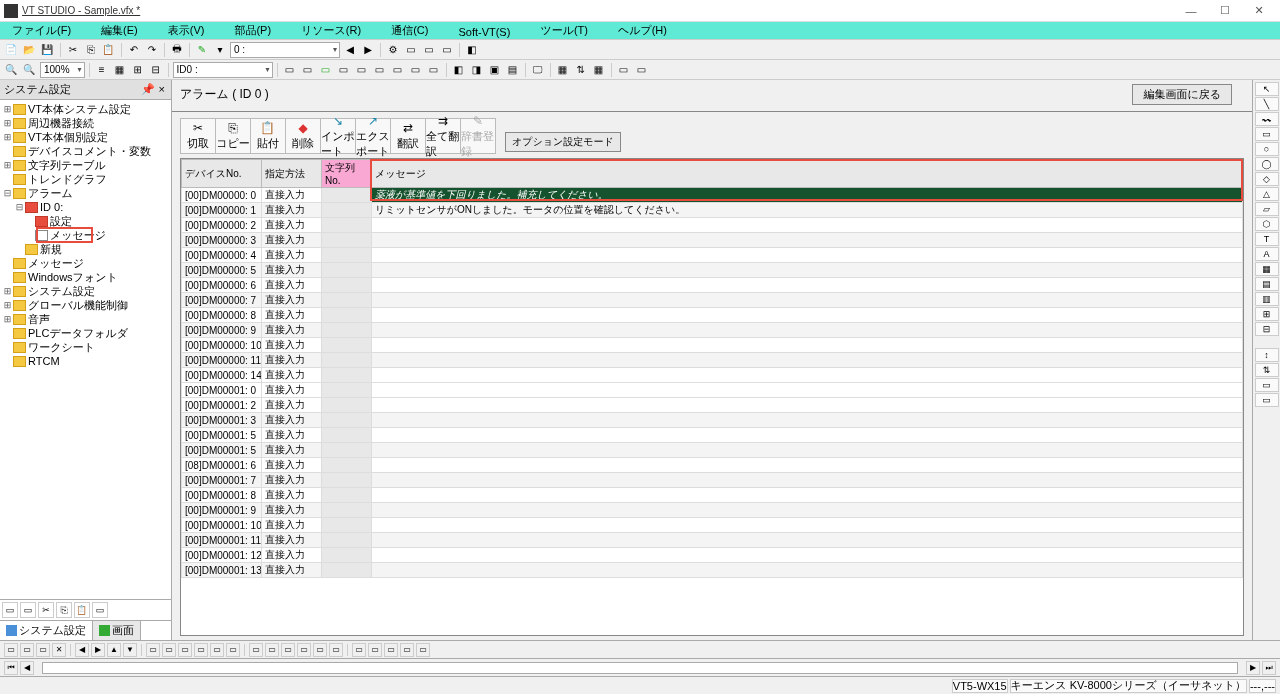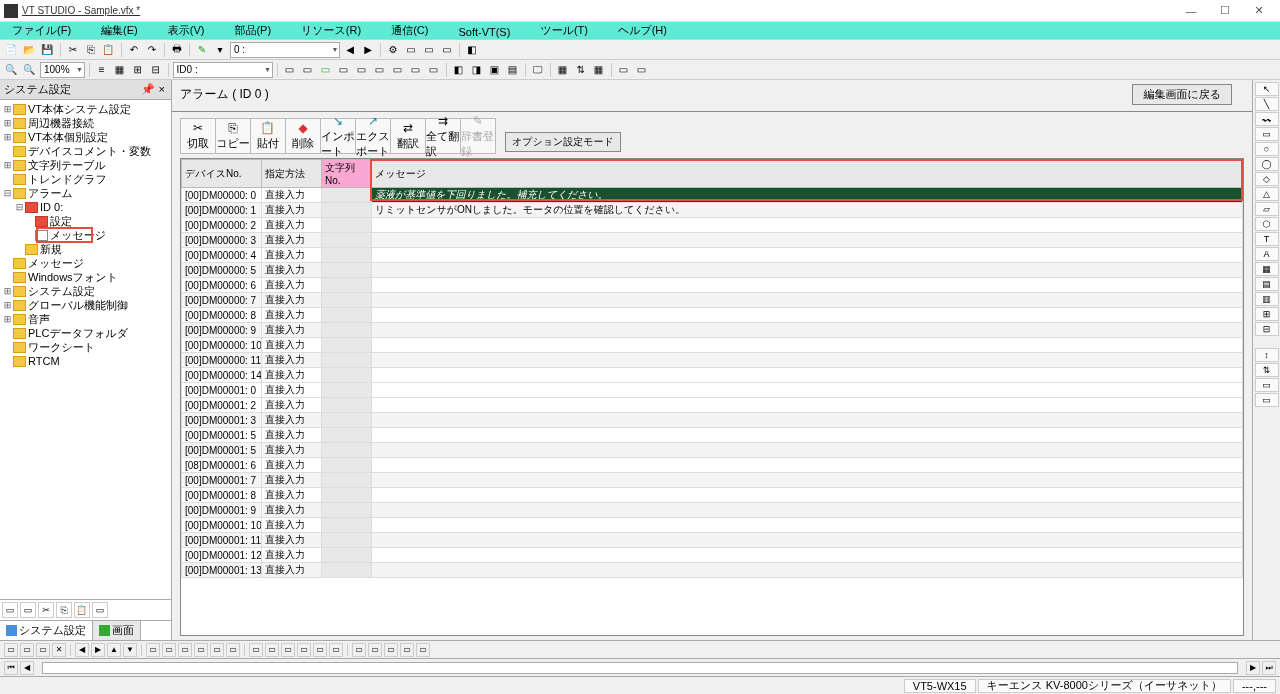--- a/index.html
+++ b/index.html
@@ -79,21 +79,21 @@
 .right-panel .rb { width: 24px; height: 14px; margin: 0 auto; border: 1px solid #ccc; background: #fafafa; cursor: pointer; display: flex; align-items: center; justify-content: center; font-size: 9px; }
 .right-panel .rsep { height: 10px; }
 
 
 .bottom-tb { background: #f0f0f0; height: 18px; border-top: 1px solid #aaa; display: flex; align-items: center; padding: 0 4px; gap: 2px; }
 .bottom-tb .bb { width: 14px; height: 14px; border: 1px solid #ccc; cursor: pointer; display: flex; align-items: center; justify-content: center; font-size: 8px; }
 .bottom-tb .sep { width: 1px; height: 12px; background: #ccc; margin: 0 2px; }
 .bottom-tb .scroller { flex: 1; height: 12px; background: #fff; border: 1px solid #aaa; margin: 0 6px; }
 
 .statusbar { background: #f0f0f0; height: 18px; border-top: 1px solid #aaa; display: flex; align-items: center; justify-content: flex-end; padding: 0 4px; gap: 2px; font-size: 10px; }
-.statusbar .cell { border: 1px solid #ccc; padding: 0 8px; height: 14px; display: flex; align-items: center; background: #fafafa; }
+.statusbar .cell { border: 1px solid #ccc; padding: 0 0; height: 14px; display: flex; align-items: center; background: #fafafa; }
 </style>
 </head>
 <body>
 
 <div class="titlebar">
   <div class="app-icon"></div>
   <div class="title">VT STUDIO - Sample.vfx *</div>
   <div class="winbtns">
     <span>—</span>
     <span>☐</span>

